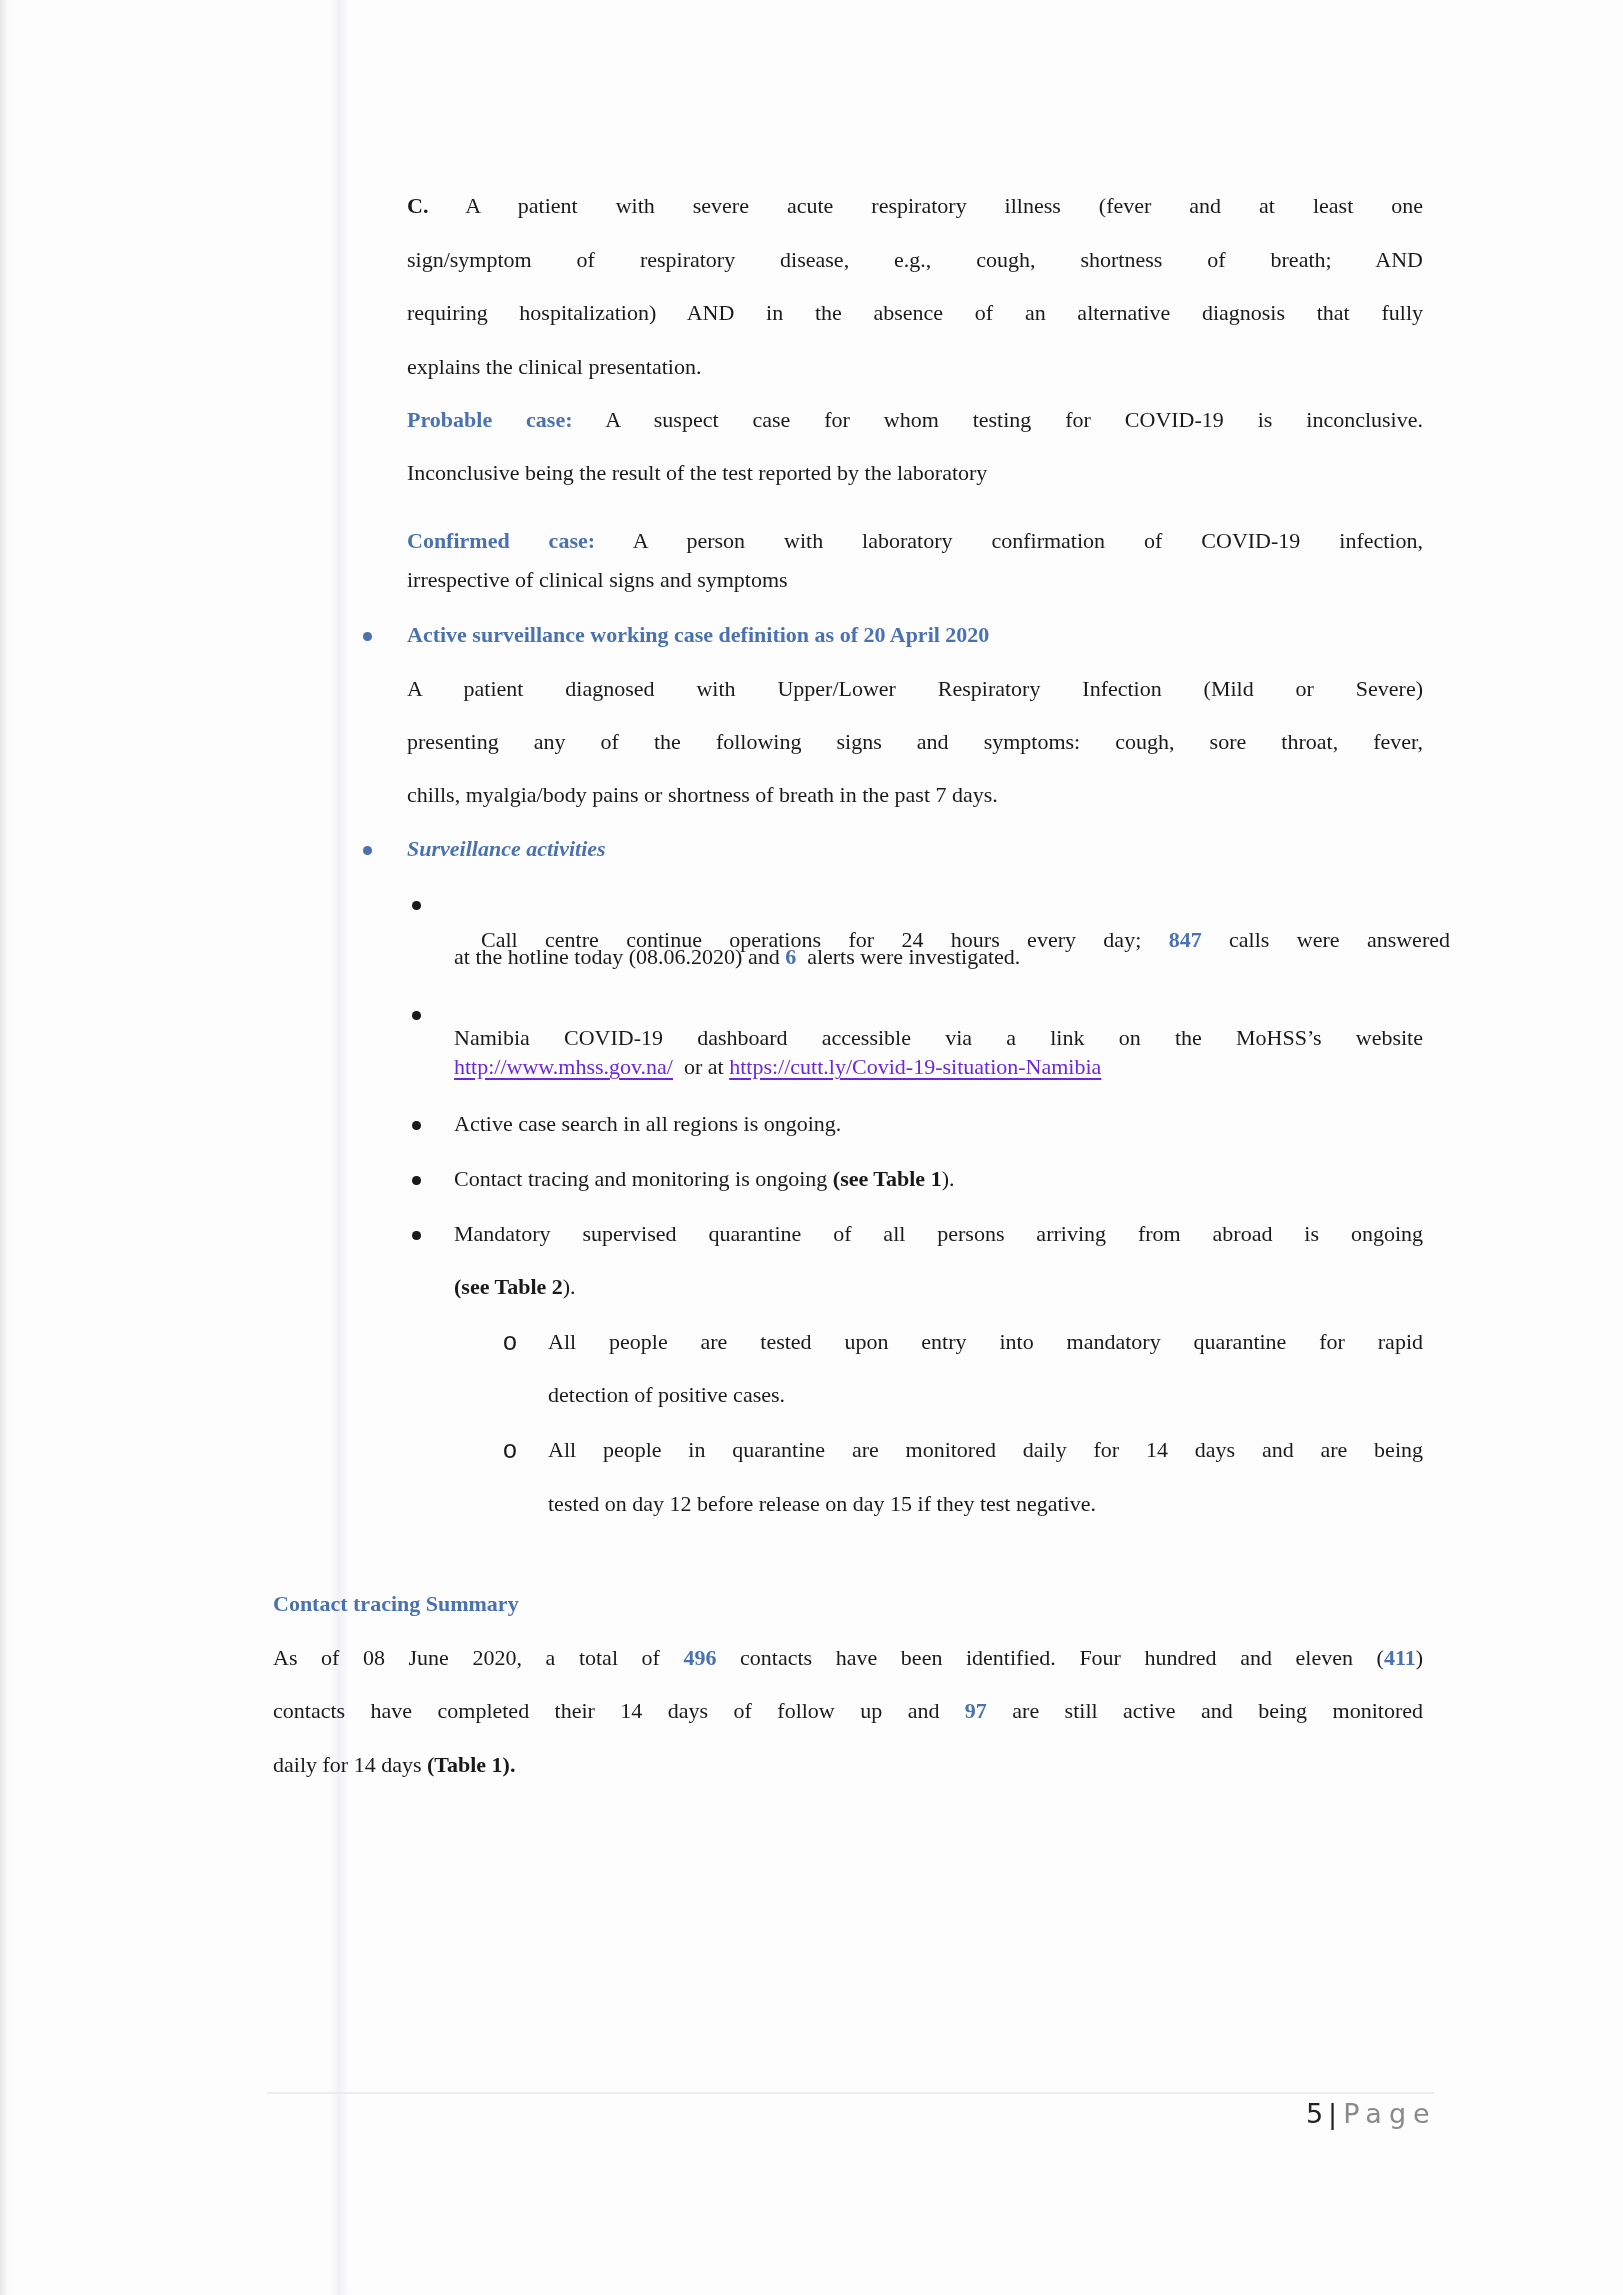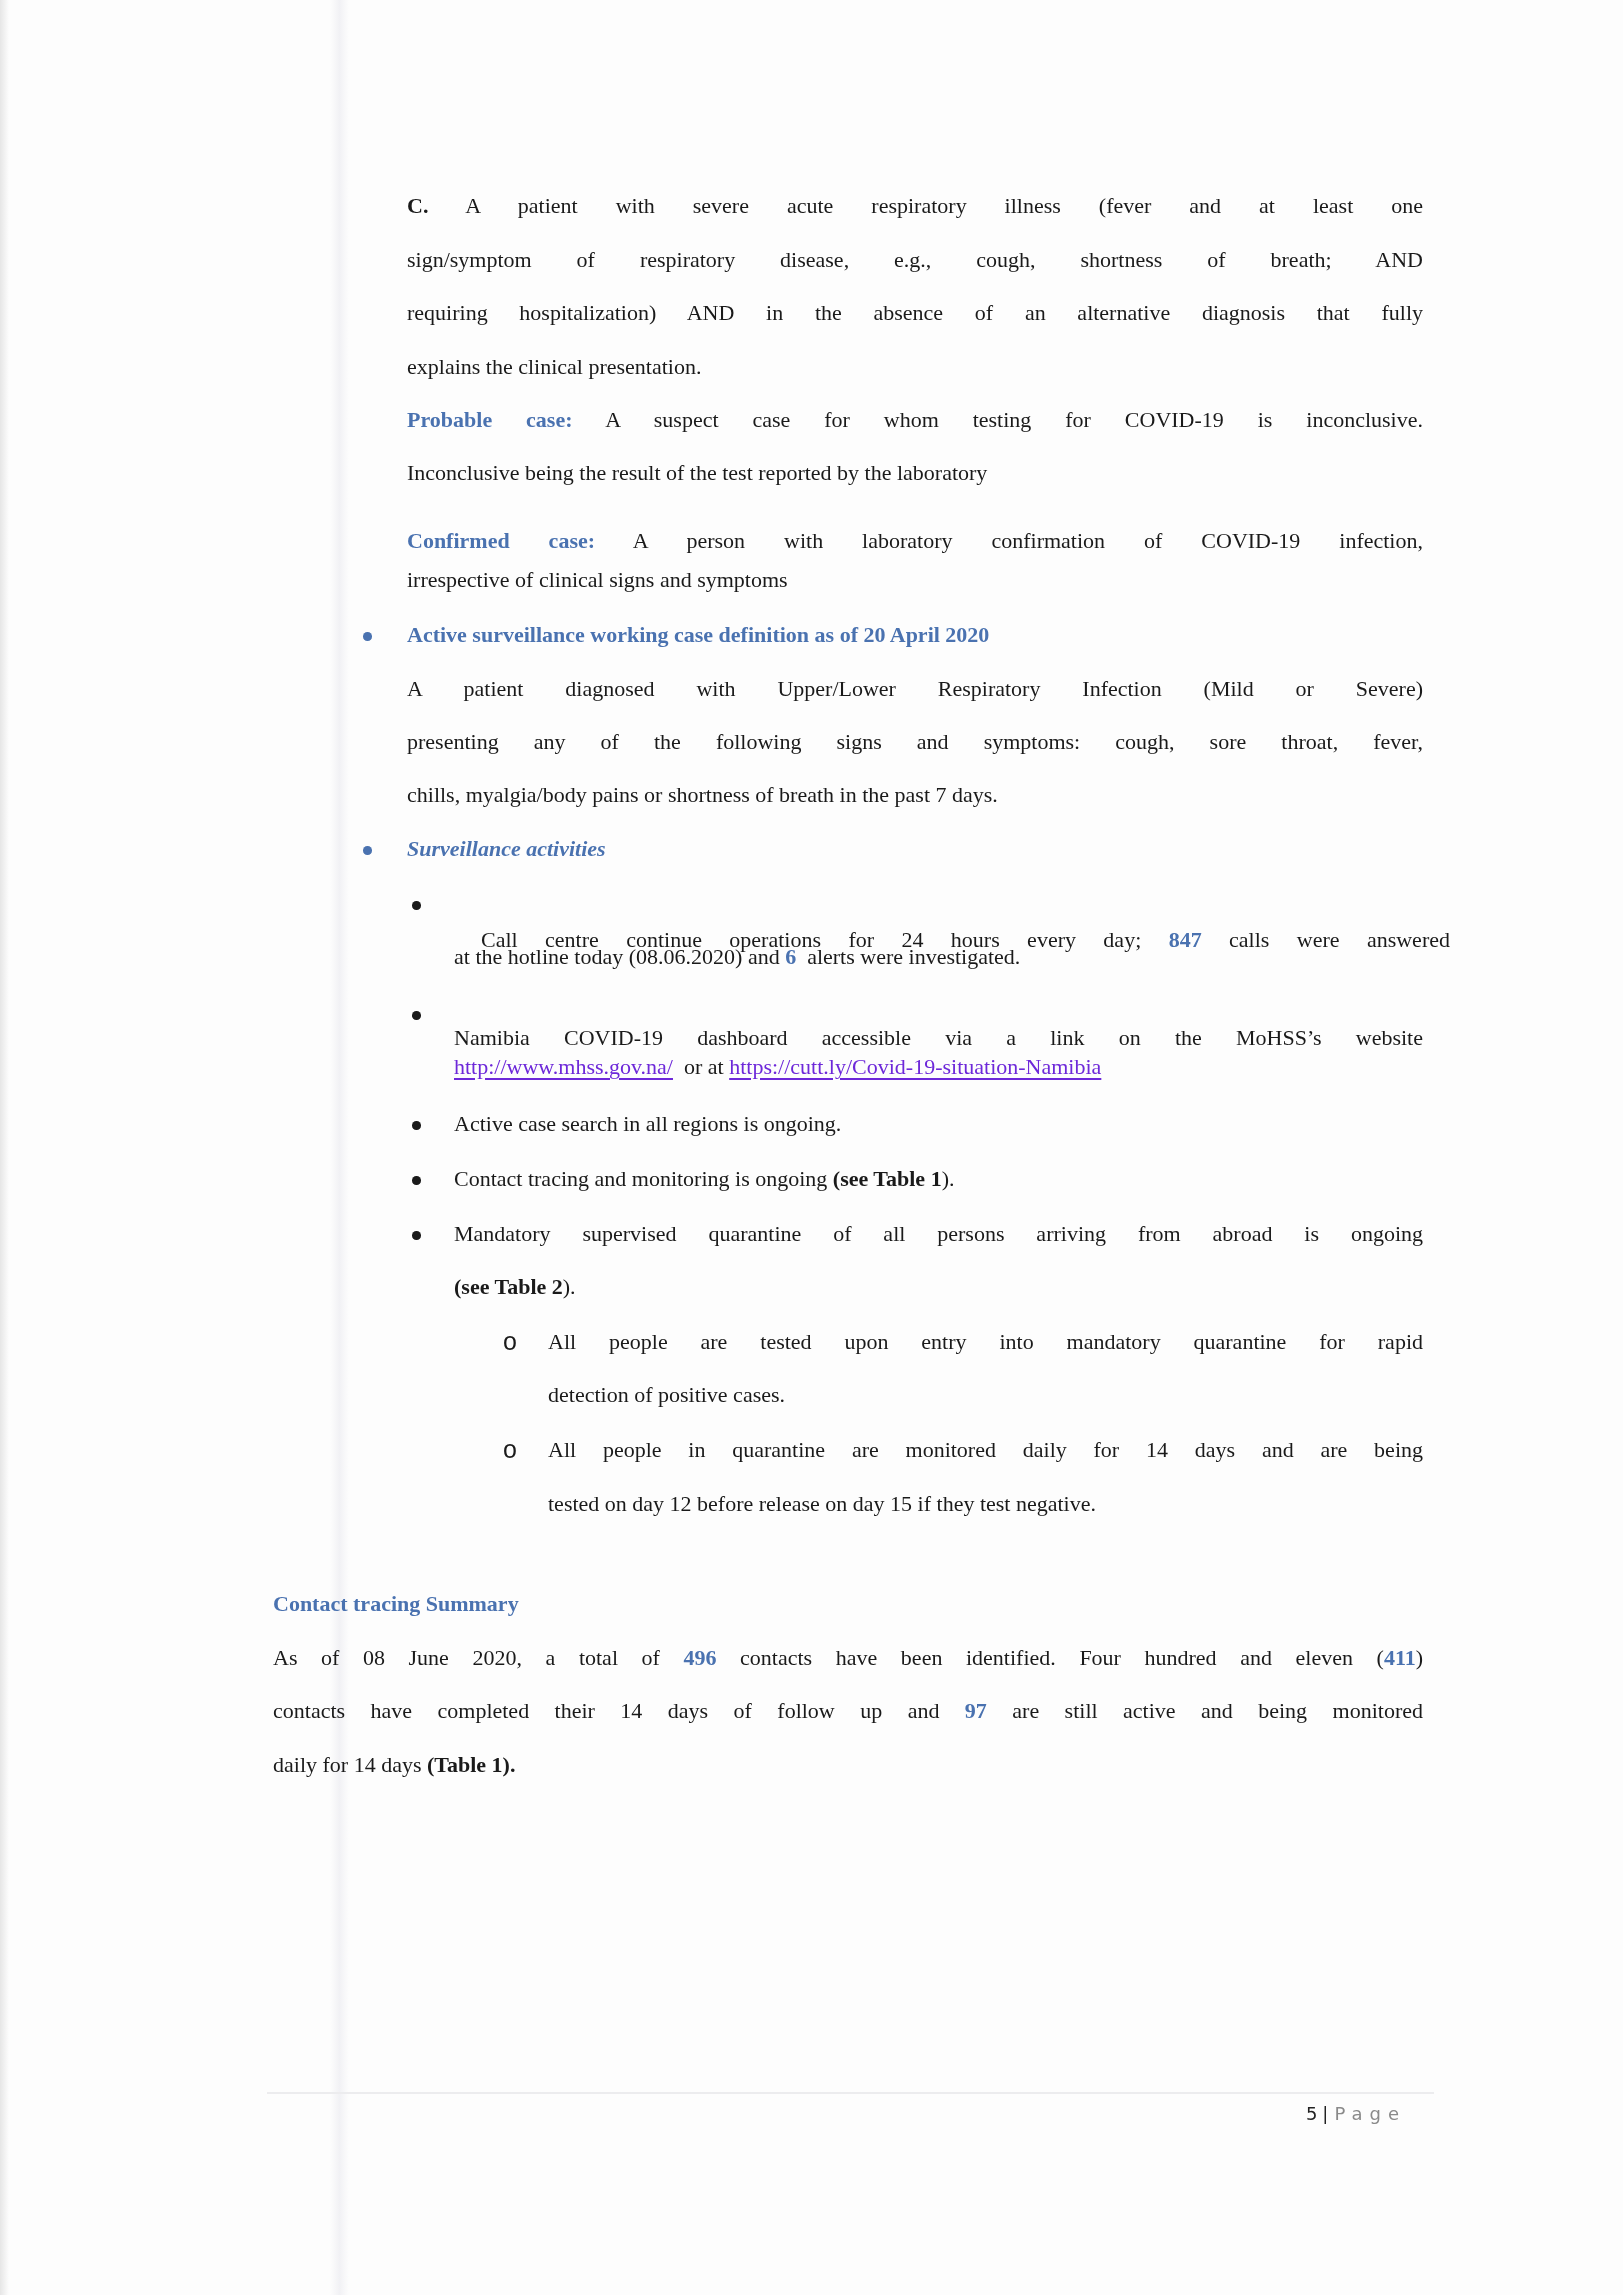--- a/index.html
+++ b/index.html
@@ -32,21 +32,21 @@
   .bullet.black-dot { background: #1a1a1a; }
   .circle-bullet {
     position: absolute; font-size: 25px; line-height: 35px;
     font-family: "Liberation Sans", "DejaVu Sans", sans-serif; color: #1a1a1a;
   }
   .footer-rule {
     position: absolute; left: 267px; top: 2092px; width: 1167px; height: 1.6px;
     background: #ececee;
   }
   .page-num {
-    position: absolute; left: 1306px; top: 2098px; font-size: 18px; line-height: 31px;
+    position: absolute; left: 1306px; top: 2098px; font-size: 27px; line-height: 31px;
     font-family: "DejaVu Sans", "Liberation Sans", sans-serif; color: #222;
   }
   .page-num .sep { margin: 0 6.3px 0 4.7px; }
   .page-num .word { color: #8a8a8a; letter-spacing: 7px; }
 </style>
 </head>
 <body>
 
 <div class="scan-edge"></div>
 <div class="scan-shadow"></div>

